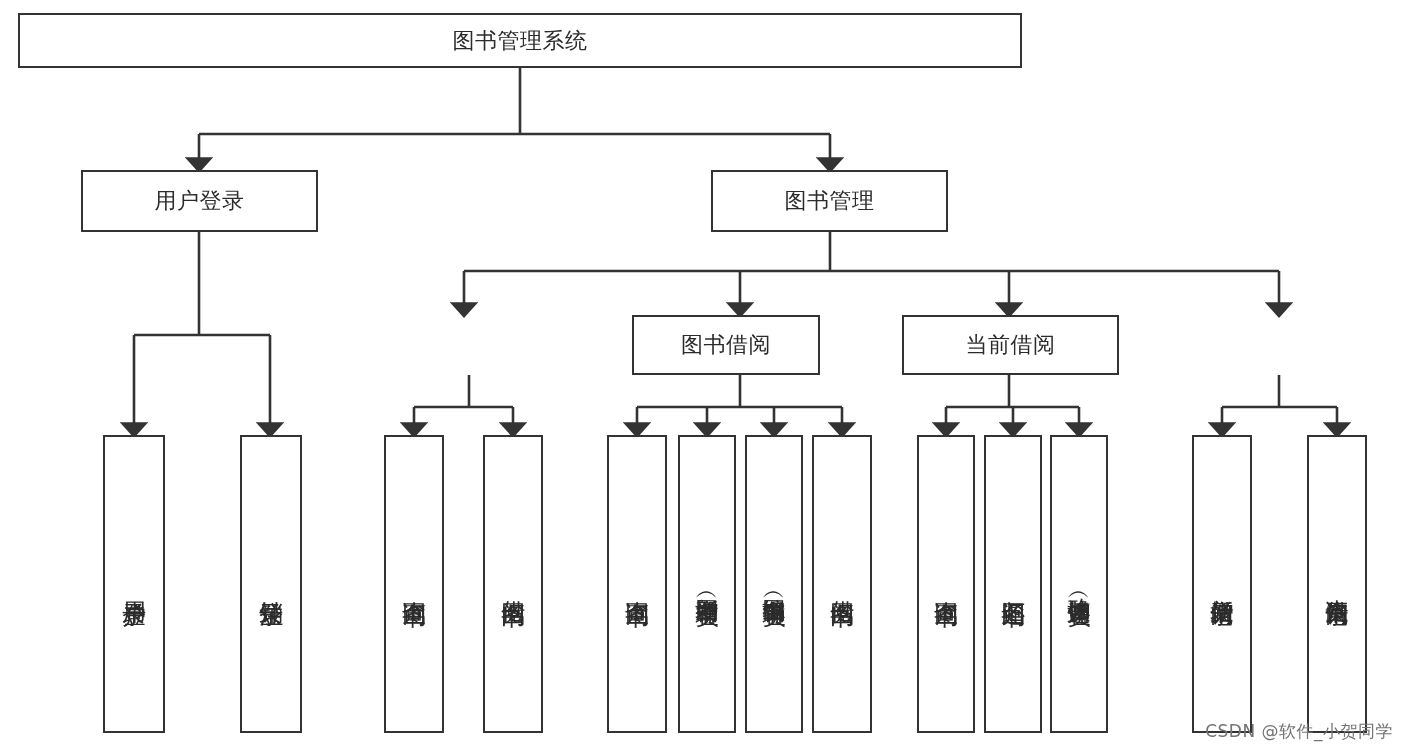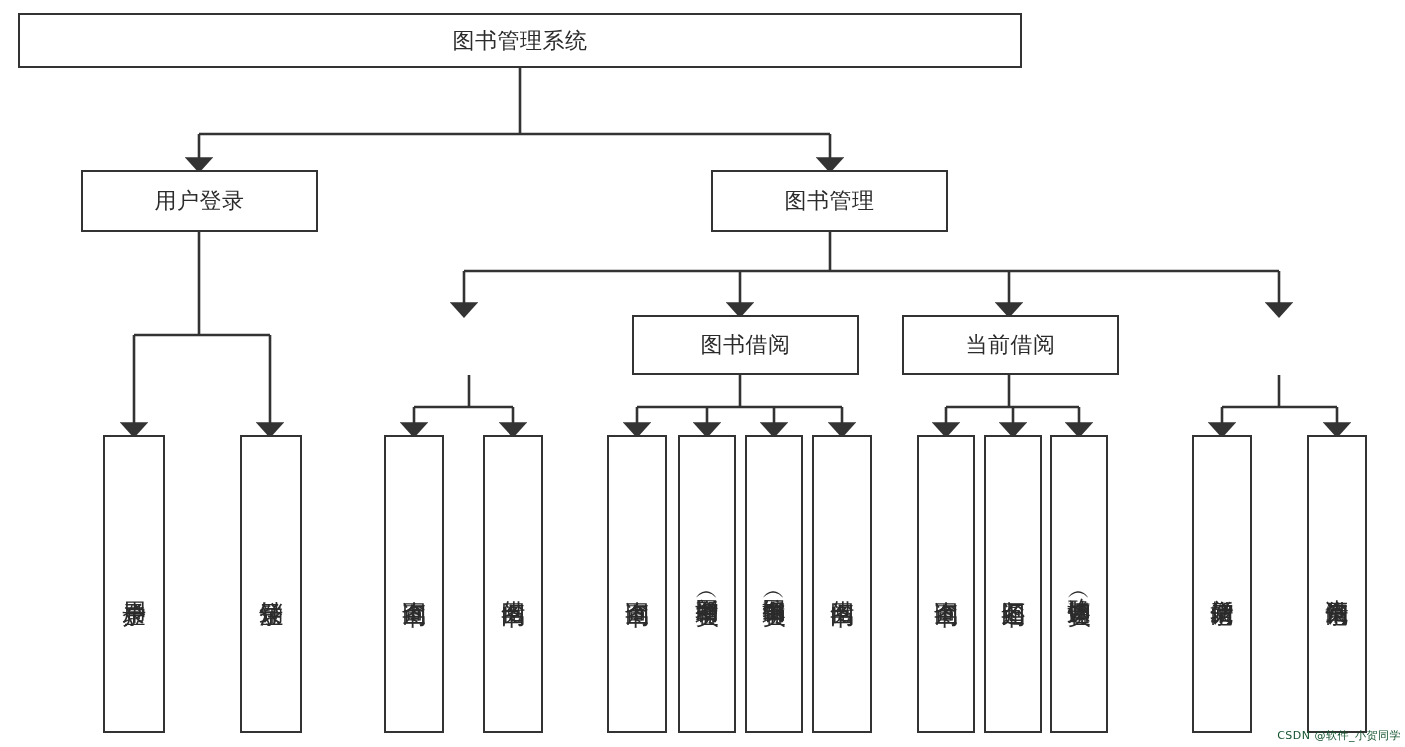--- a/index.html
+++ b/index.html
@@ -57,24 +57,24 @@
     line-height: 1.18;
     letter-spacing: 1px;
     white-space: normal;
     max-height: 100%;
   }
   .v-node.narrow .lbl {
     font-size: 23px;
   }
   #watermark {
     position: absolute;
-    right: 4px;
+    right: 12px;
     bottom: 4px;
-    font-size: 11px;
-    color: #14532d;
+    font-size: 17px;
+    color: #737373;
     letter-spacing: 0.5px;
     z-index: 5;
     white-space: nowrap;
   }
 </style>
 </head>
 <body>
 
 <div id="canvas">
 
@@ -132,21 +132,21 @@
     <span class="lbl">图书管理系统</span>
   </div>
 
   <div class="node h-node" style="left:81px; top:170px; width:237px; height:62px;">
     <span class="lbl">用户登录</span>
   </div>
   <div class="node h-node" style="left:711px; top:170px; width:237px; height:62px;">
     <span class="lbl">图书管理</span>
   </div>
 
-  <div class="node h-node" style="left:632px; top:315px; width:227px; height:60px;">
+  <div class="node h-node" style="left:632px; top:315px; width:188px; height:60px;">
     <span class="lbl">图书借阅</span>
   </div>
   <div class="node h-node" style="left:862px; top:315px; width:217px; height:60px;margin-left:40px;">
     <span class="lbl">当前借阅</span>
   </div>
 
   <div class="node v-node" style="left:103px; top:435px; width:62px; height:298px;">
     <span class="lbl">用户登录</span>
   </div>
   <div class="node v-node" style="left:240px; top:435px; width:62px; height:298px;">

